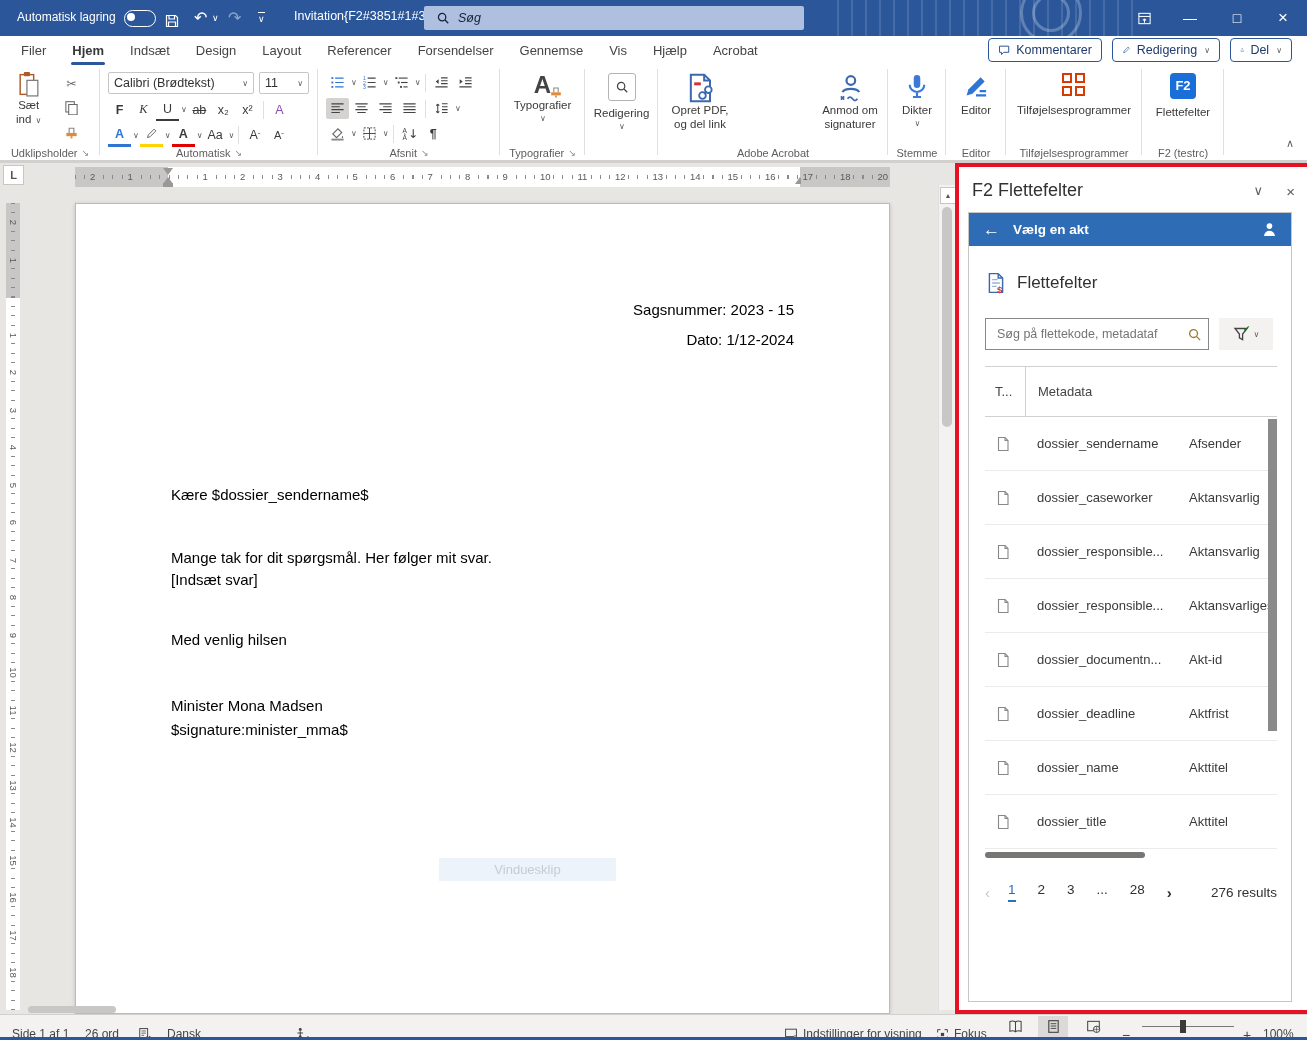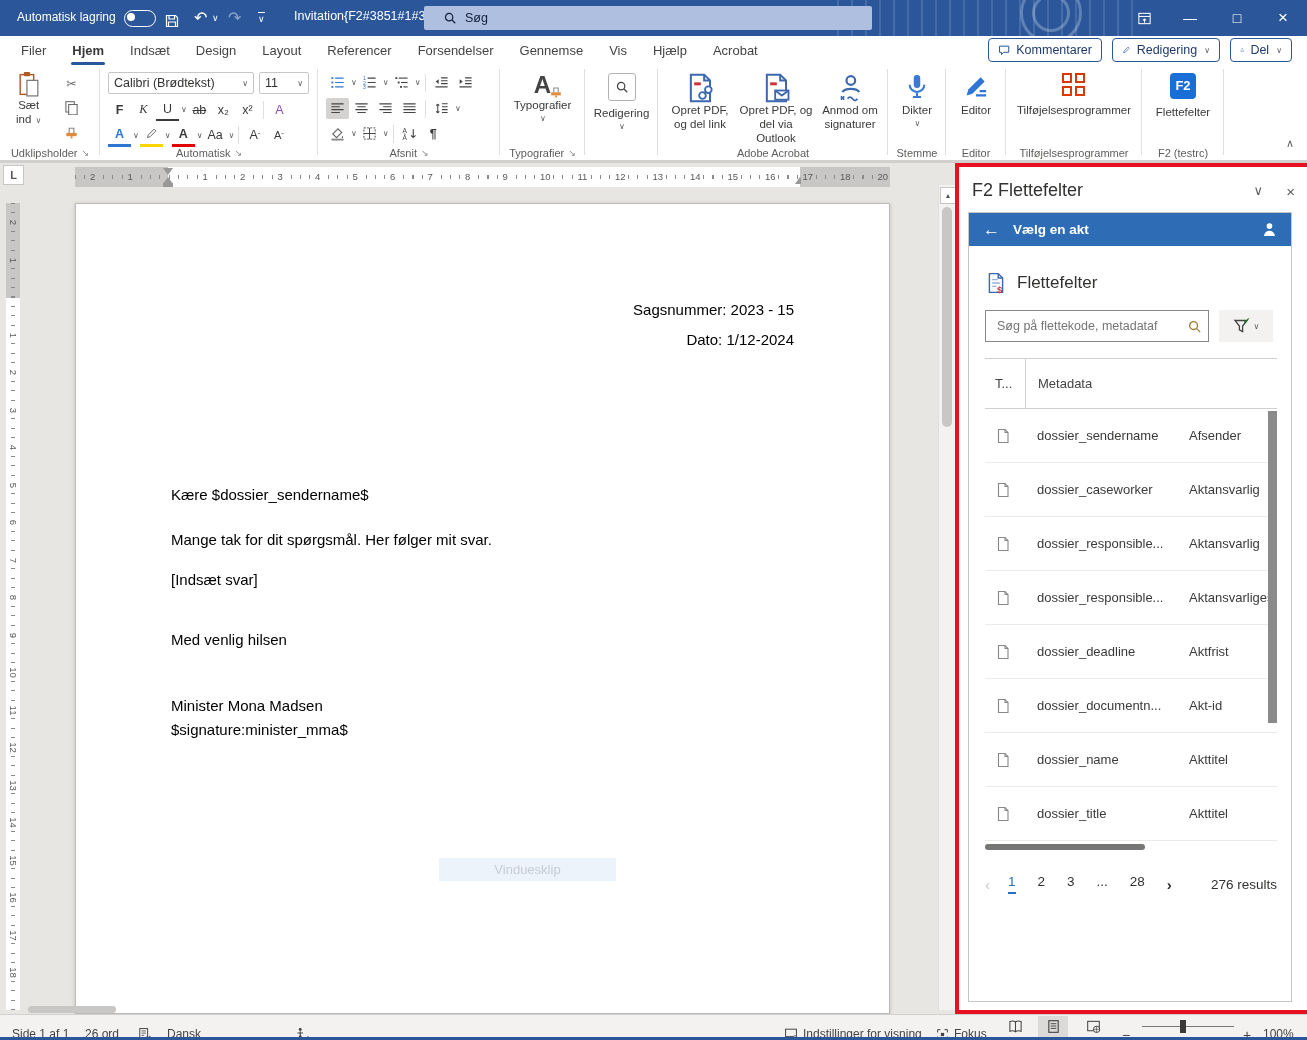--- a/index.html
+++ b/index.html
@@ -12,22 +12,22 @@
   .titlebar{position:absolute;left:0;top:0;width:1307px;height:36px;background:#2b579a;color:#fff;}
   .titlebar .deco{position:absolute;right:0;top:0;width:470px;height:36px;opacity:.14;pointer-events:none;
       background:repeating-linear-gradient(90deg,rgba(255,255,255,.9) 0 2px,transparent 2px 14px);}
   .deco-circle{position:absolute;border:3px solid rgba(255,255,255,.25);border-radius:50%;pointer-events:none;}
   .t-label{position:absolute;top:10px;font-size:12px;color:#fff;white-space:nowrap;}
   .toggle{position:absolute;top:10px;width:30px;height:15px;border:1.5px solid #fff;border-radius:9px;}
   .toggle .knob{position:absolute;left:2px;top:2px;width:8px;height:8px;border-radius:50%;background:#fff;}
   .tb-ic{position:absolute;top:8px;color:#fff;font-size:15px;line-height:20px;cursor:default;}
   .tb-chev{position:absolute;top:13px;color:#fff;font-size:9px;}
   .doc-title{position:absolute;top:9px;font-size:12.5px;color:#fff;white-space:nowrap;}
-  .t-search{position:absolute;left:424px;top:6px;width:448px;height:24px;background:#aebfdf;border-radius:2px;
-      display:flex;align-items:center;color:#14203c;font-size:12.5px;gap:8px;padding-left:19px;box-sizing:border-box;}
+  .t-search{position:absolute;left:424px;top:6px;width:380px;height:24px;background:#aebfdf;border-radius:2px;
+      display:flex;align-items:center;color:#14203c;font-size:12.5px;gap:8px;padding-left:12px;box-sizing:border-box;font-style:italic;}
   .winctl{position:absolute;top:0;width:46px;height:36px;display:flex;align-items:center;justify-content:center;color:#fff;font-size:14px;}
 
   
   .tabrow{position:absolute;left:0;top:36px;width:1307px;height:29px;background:#fff;}
   .tabs{position:absolute;left:8px;top:0;height:29px;display:flex;}
   .tab{position:relative;padding:0 13px;height:29px;display:flex;align-items:center;font-size:13px;color:#444;cursor:default;}
   .tab.active span{font-weight:700;color:#38383a;}
   .tab.active::after{content:"";position:absolute;left:12px;right:12px;bottom:0;height:3px;background:#2b579a;border-radius:2px;}
   .top-btn{position:absolute;top:2px;height:24px;border:1px solid #2b579a;border-radius:4px;display:flex;align-items:center;
       gap:6px;padding:0 9px;font-size:12.5px;color:#1f3a6d;background:#fff;box-sizing:border-box;}
@@ -93,21 +93,21 @@
   .panel{position:absolute;left:955px;top:163px;width:368px;height:851px;background:#fff;border:4px solid #e81123;box-sizing:border-box;}
   .p-title{position:absolute;left:13px;top:13px;font-size:18px;color:#323130;}
   .p-hic{position:absolute;top:16px;font-size:13px;color:#605e5c;}
   .card{position:absolute;left:9px;top:45px;width:324px;height:790px;border:1px solid #c8c6c4;box-sizing:border-box;background:#fff;}
   .card-bar{position:absolute;left:0;top:0;right:0;height:33px;background:#2e6db5;color:#fff;display:flex;align-items:center;}
   .card-bar .back{font-size:17px;font-weight:700;margin-left:14px;}
   .card-bar .blabel{font-size:13.5px;font-weight:700;margin-left:13px;}
   .card-body{position:absolute;left:0;top:33px;right:0;bottom:0;padding:16px 16px 0 16px;box-sizing:border-box;}
   .mf-head{display:flex;align-items:center;gap:10px;margin-top:10px;font-size:17px;color:#323130;}
   .mf-desc{margin-top:14px;font-size:13.5px;line-height:20px;color:#3b3a39;width:292px;}
-  .srow{margin-top:16px;display:flex;align-items:center;}
+  .srow{margin-top:24px;display:flex;align-items:center;}
   .sinput{width:224px;height:32px;border:1px solid #8a8886;box-sizing:border-box;display:flex;align-items:center;padding:0 6px 0 9px;}
   .sinput input{border:none;outline:none;flex:1;font-size:12.5px;color:#444;font-family:"Liberation Sans",sans-serif;background:transparent;min-width:0;}
   .fbtn{margin-left:10px;width:54px;height:32px;background:#f3f2f1;display:flex;align-items:center;justify-content:center;gap:4px;position:relative;}
   .fbtn .chk{position:absolute;left:24px;top:6px;color:#107c10;font-size:9px;font-weight:700;}
   .mftable{position:relative;margin-top:16px;width:292px;}
   .mf-hrow{display:flex;align-items:center;height:49px;border-top:1px solid #d2d0ce;border-bottom:1px solid #d2d0ce;
       font-size:13px;color:#444;}
   .mf-hrow .mf-c2,.mf-hrow .mf-c3{border-left:1px solid #d2d0ce;height:100%;display:flex;align-items:center;}
   .mf-c1{width:40px;padding-left:10px;box-sizing:border-box;flex:none;display:flex;align-items:center;}
   .mf-c2{width:152px;padding-left:12px;box-sizing:border-box;flex:none;white-space:nowrap;overflow:hidden;}
@@ -617,27 +617,20 @@
       </div>
     </div>
 
     <div class="rgroup" style="left:658px;width:230px;">
       <div class="bigbtn" style="left:6px;width:72px;top:8px;">
         <svg class="ic" width="30" height="30" viewBox="0 0 18 18">
             <use href="#s-pdf-link"></use>
           </svg>
         <span>Opret PDF,</span>
         <span>og del link</span>
-      </div>
-      <div class="bigbtn" style="left:80px;width:76px;top:8px;">
-        <svg class="ic" width="30" height="30" viewBox="0 0 18 18">
-            <use href="#s-pdf-mail"></use>
-          </svg>
-        <span>Opret PDF, og</span>
-        <span>del via Outlook</span>
       </div>
       <div class="bigbtn" style="left:158px;width:68px;top:8px;">
         <svg class="ic" width="30" height="30" viewBox="0 0 18 18">
             <use href="#s-signature"></use>
           </svg>
         <span>Anmod om</span>
         <span>signaturer</span>
       </div>
       <div class="glabel">
           <span>Adobe Acrobat</span>
@@ -753,21 +746,21 @@
         <span class="vnum" style="top: 651.5px;">15</span>
         <span class="vnum" style="top: 689px;">16</span>
         <span class="vnum" style="top: 726.5px;">17</span>
         <span class="vnum" style="top: 764px;">18</span>
       </div>
 
     <div class="page">
       <span class="dtext" style="right:95px;top:97px;">Sagsnummer: 2023 - 15</span>
       <span class="dtext" style="right:95px;top:127px;">Dato: 1/12-2024</span>
       <span class="dtext" style="left:95px;top:282px;">Kære $dossier_sendername$</span>
-      <span class="dtext" style="left:95px;top:327px;">Mange tak for dit spørgsmål. Her følger mit svar.</span>
+      <span class="dtext" style="left:95px;top:345px;">Mange tak for dit spørgsmål. Her følger mit svar.</span>
       <span class="dtext" style="left:95px;top:367px;">[Indsæt svar]</span>
       <span class="dtext" style="left:95px;top:427px;">Med venlig hilsen</span>
       <span class="dtext" style="left:95px;top:457px;margin-top:36px;">Minister Mona Madsen</span>
       <span class="dtext" style="left:95px;top:517px;">$signature:minister_mma$</span>
       <div class="overlay-clip" style="left:363px;top:654px;width:177px;height:23px;">Vinduesklip</div>
     </div>
 
     <div class="vscroll">
       <div class="arrow">▲</div>
       <div class="thumb"></div>
@@ -861,32 +854,32 @@
                 <span class="mf-c2">dossier_responsible...</span>
                 <span class="mf-c3">Aktansvarliges</span>
               </div>
 
               <div class="mf-row">
                 <span class="mf-c1">
                   <svg class="ic" width="16" height="16" viewBox="0 0 16 16">
                     <use href="#s-page"></use>
                   </svg>
                 </span>
-                <span class="mf-c2">dossier_deadline</span>
-                <span class="mf-c3">Aktfrist</span>
+                <span class="mf-c2">dossier_documentn...</span>
+                <span class="mf-c3">Akt-id</span>
               </div>
 
               <div class="mf-row">
                 <span class="mf-c1">
                   <svg class="ic" width="16" height="16" viewBox="0 0 16 16">
                     <use href="#s-page"></use>
                   </svg>
                 </span>
-                <span class="mf-c2">dossier_documentn...</span>
-                <span class="mf-c3">Akt-id</span>
+                <span class="mf-c2">dossier_deadline</span>
+                <span class="mf-c3">Aktfrist</span>
               </div>
 
               <div class="mf-row">
                 <span class="mf-c1">
                   <svg class="ic" width="16" height="16" viewBox="0 0 16 16">
                     <use href="#s-page"></use>
                   </svg>
                 </span>
                 <span class="mf-c2">dossier_name</span>
                 <span class="mf-c3">Akttitel</span>

